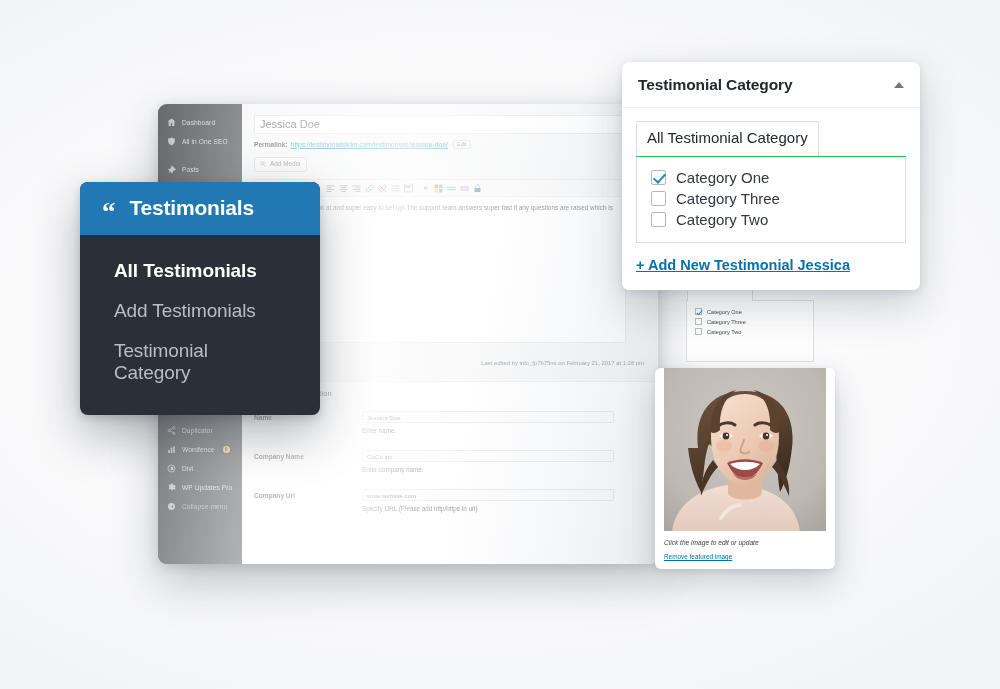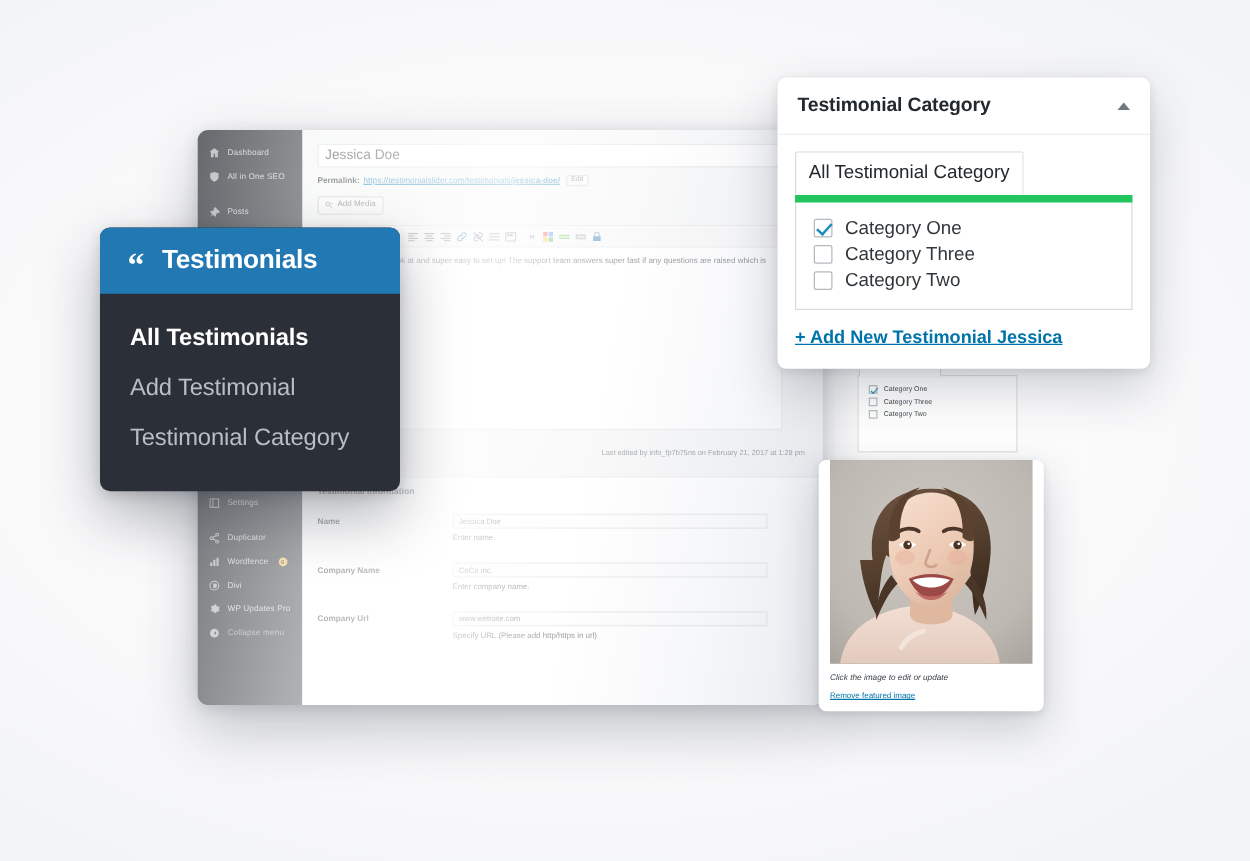--- a/index.html
+++ b/index.html
@@ -270,21 +270,21 @@
   .toggle-caret {
     width: 0; height: 0;
     border-left: 5px solid transparent;
     border-right: 5px solid transparent;
     border-bottom: 6px solid #72777c;
   }
   .cat-card-body { padding: 12px 14px 16px 14px; }
   .cat-tabs {
     display: flex;
     align-items: flex-end;
-    border-bottom: 6px solid #22c55e;
+    border-bottom: 1px solid #22c55e;
     position: relative;
     top: 1px;
   }
   .cat-tab {
     font-size: 15px;
     padding: 7px 10px 7px 10px;
     color: #0073aa;
     line-height: 1.25;
     white-space: nowrap;
   }
@@ -417,21 +417,21 @@
     top: 4px;
   }
   .tm-head-title {
     color: #fff;
     font-size: 21px;
     font-weight: bold;
     letter-spacing: -.2px;
   }
   .tm-items { padding: 16px 0 22px 0; }
   .tm-item {
-    padding: 9px 24px;
+    padding: 9px 34px;
     font-size: 19px;
     color: #b9bdc4;
     letter-spacing: -.1px;
   }
   .tm-item.current {
     color: #ffffff;
     font-weight: bold;
   }
 
   
@@ -804,21 +804,21 @@
   </div>
 </div>
 
 <div class="tm-card">
   <div class="tm-head">
     <span class="tm-quote">“</span>
     <span class="tm-head-title">Testimonials</span>
   </div>
   <div class="tm-items">
     <div class="tm-item current">All Testimonials</div>
-    <div class="tm-item">Add Testimonial</div>
+    <div class="tm-item">Add Testimonials</div>
     <div class="tm-item">Testimonial Category</div>
   </div>
 </div>
 
 <div class="ci-card">
   <div class="ci-photo-wrap">
     <div class="portrait">
       <svg viewBox="0 0 162 163" preserveAspectRatio="xMidYMid slice">
         <defs>
           <radialGradient id="bgg" cx="50%" cy="38%" r="78%">

